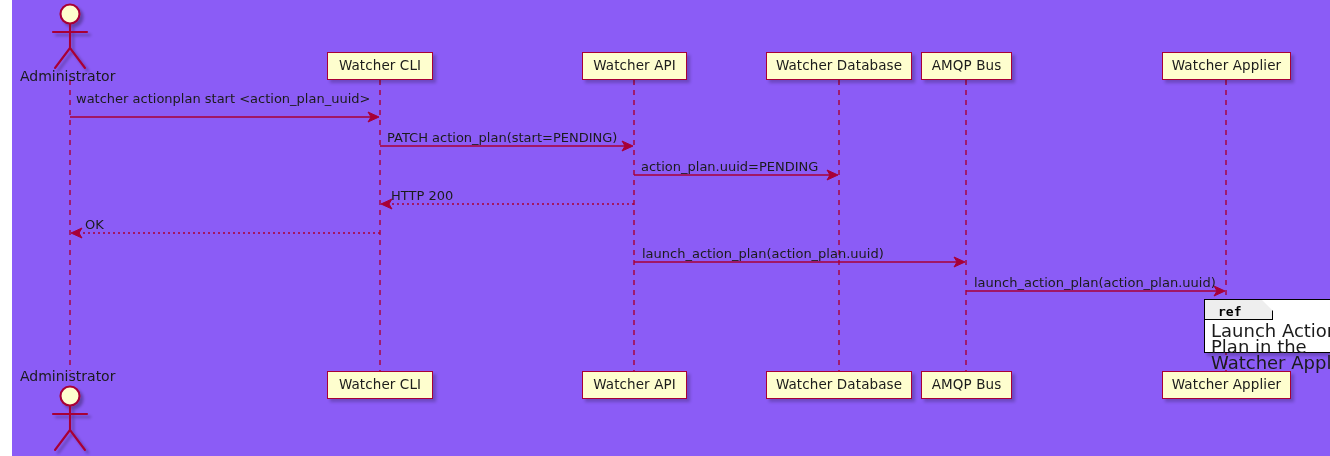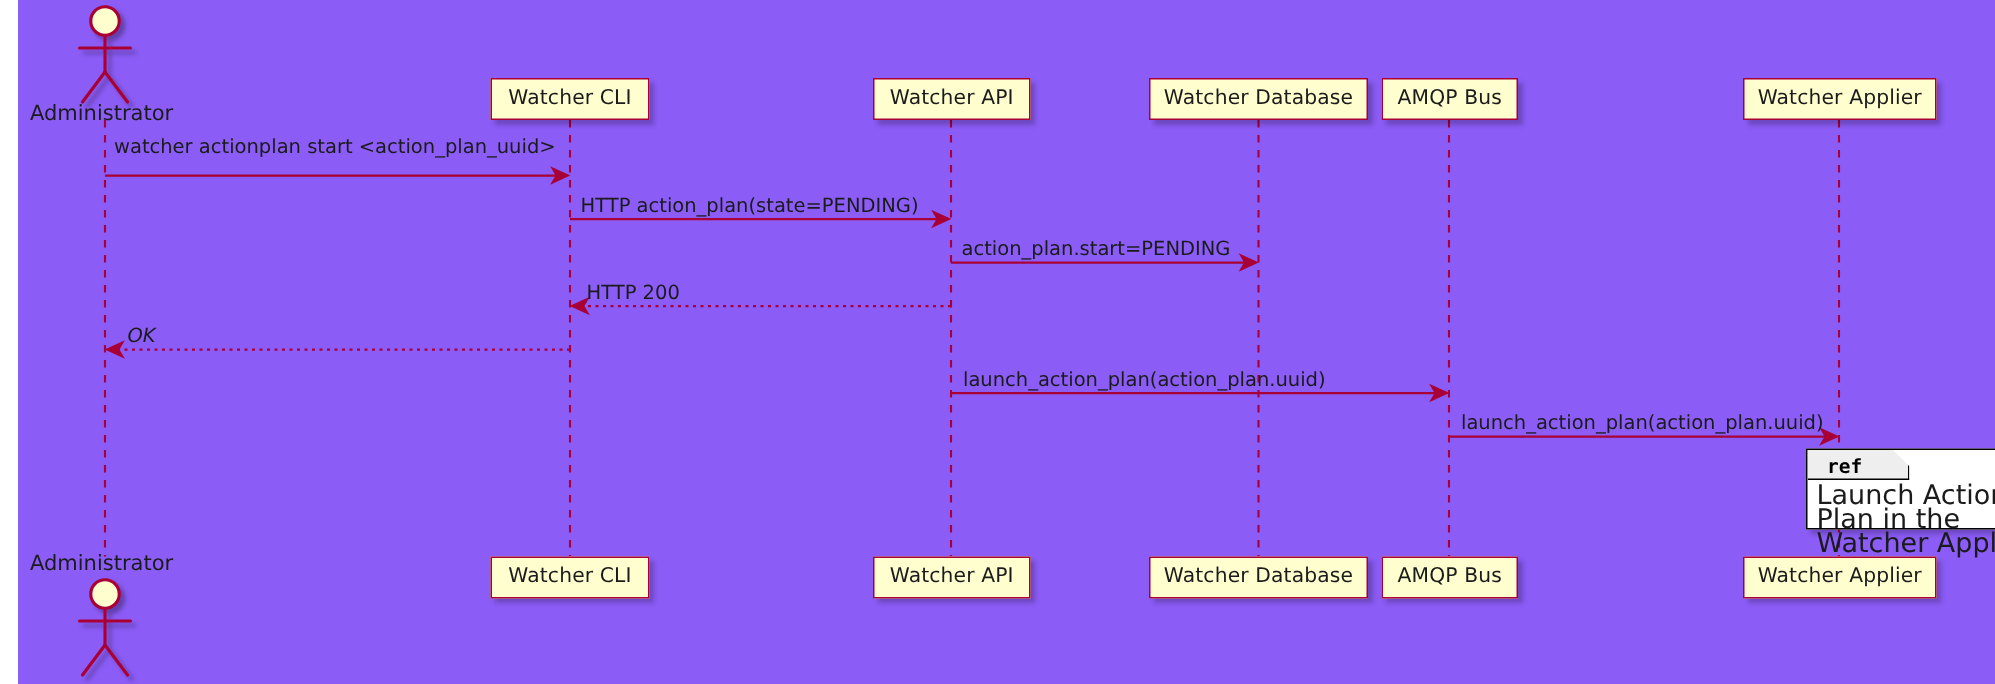--- a/index.html
+++ b/index.html
@@ -180,24 +180,24 @@
       </div>
       <div class="participant-box" style="left: 1150px; top: 52px; width: 129px; height: 28px;">
         <span class="participant-label">Watcher Applier</span>
       </div>
       <div class="participant-box" style="left: 1150px; top: 371px; width: 129px; height: 28px;">
         <span class="participant-label">Watcher Applier</span>
       </div>
       <div class="actor-label" style="left: 8px; top: 68px;">Administrator</div>
       <div class="actor-label" style="left: 8px; top: 368px;">Administrator</div>
       <div class="msg-label" style="left: 64px; top: 92px;">watcher actionplan start &lt;action_plan_uuid&gt;</div>
-      <div class="msg-label" style="left: 375px; top: 131px;">HTTP action_plan(state=PENDING)</div>
-      <div class="msg-label" style="left: 629px; top: 160px;">action_plan.start=PENDING</div>
+      <div class="msg-label" style="left: 375px; top: 131px;">PATCH action_plan(start=PENDING)</div>
+      <div class="msg-label" style="left: 629px; top: 160px;">action_plan.uuid=PENDING</div>
       <div class="msg-label" style="left: 379px; top: 189px;">HTTP 200</div>
-      <div class="msg-label" style="left: 73px; top: 218px; font-style: italic;">OK</div>
+      <div class="msg-label" style="left: 73px; top: 218px;">OK</div>
       <div class="msg-label" style="left: 630px; top: 247px;">launch_action_plan(action_plan.uuid)</div>
       <div class="msg-label" style="left: 962px; top: 276px;">launch_action_plan(action_plan.uuid)</div>
       <div class="ref-frame" style="left: 1192px; top: 299px; width: 166px; height: 54px;">
         <div class="ref-tab" style="width: 68px; clip-path: polygon(0px 0px, 57px 0px, 68px 11px, 68px 20px, 0px 20px);"></div>
         <div class="ref-tab-label" style="left: 13px; top: 5px;">ref</div>
         <div class="ref-body" style="left: 6px; top: 23px; width: 156px;">Launch Action Plan in the
 Watcher Applier</div>
       </div>
     </div>
 

